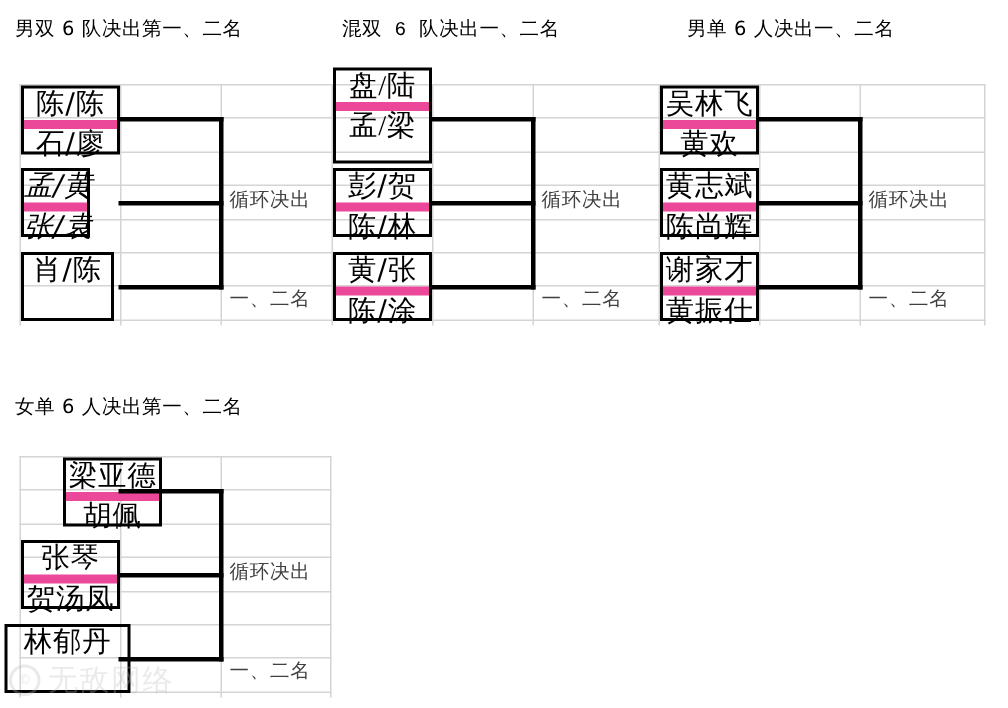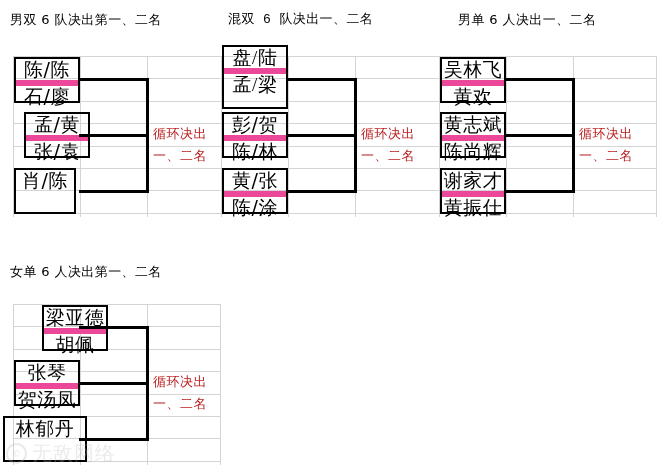--- a/index.html
+++ b/index.html
@@ -46,26 +46,26 @@
   .namebox .nm.sep{border-top:6px solid #ec4899;}
 
   
   .stroke-h{position:absolute;height:3px;background:#000;}
   .stroke-v{position:absolute;width:3px;background:#000;}
 
   
   .finallabel{
     position:absolute;
     font-size:13px;
-    color:#b91c1c;
+    color:#404040;
     line-height:22px;
     white-space:nowrap;
     letter-spacing:0.5px;
   }
-  .finallabel .l2{display:block;}
+  .finallabel .l2{display:block;margin-top:44px;}
 
   
   .watermark{
     position:absolute;
     display:flex;align-items:center;gap:5px;
     opacity:.30;
     pointer-events:none;
   }
   .watermark .wm-ring{
     width:17px;height:17px;border-radius:50%;
@@ -117,21 +117,21 @@
       <div class="vline" style="left: 134px;"></div>
       <div class="vline" style="left: 207px;"></div>
     </div>
 
   <div class="title" style="left:10px;top:12px;">男双 6 队决出第一、二名</div>
 
   <div class="namebox" style="left:14px;top:57px;width:66px;height:46px;">
     <div class="nm">陈/陈</div>
     <div class="nm sep">石/廖</div>
   </div>
-  <div class="namebox" style="left:24px;top:112px;width:66px;height:46px;">
+  <div class="namebox" style="left:14px;top:112px;width:46px;height:46px;font-style:italic;">
     <div class="nm">孟/黄</div>
     <div class="nm sep">张/袁</div>
   </div>
   <div class="namebox" style="left:14px;top:168px;width:62px;height:46px;">
     <div class="nm">肖/陈</div>
   </div>
 
   <div class="stroke-h" style="left:79px;top:78px;width:70px;"></div>
   <div class="stroke-h" style="left:79px;top:134px;width:70px;"></div>
   <div class="stroke-h" style="left:79px;top:190px;width:70px;"></div>

